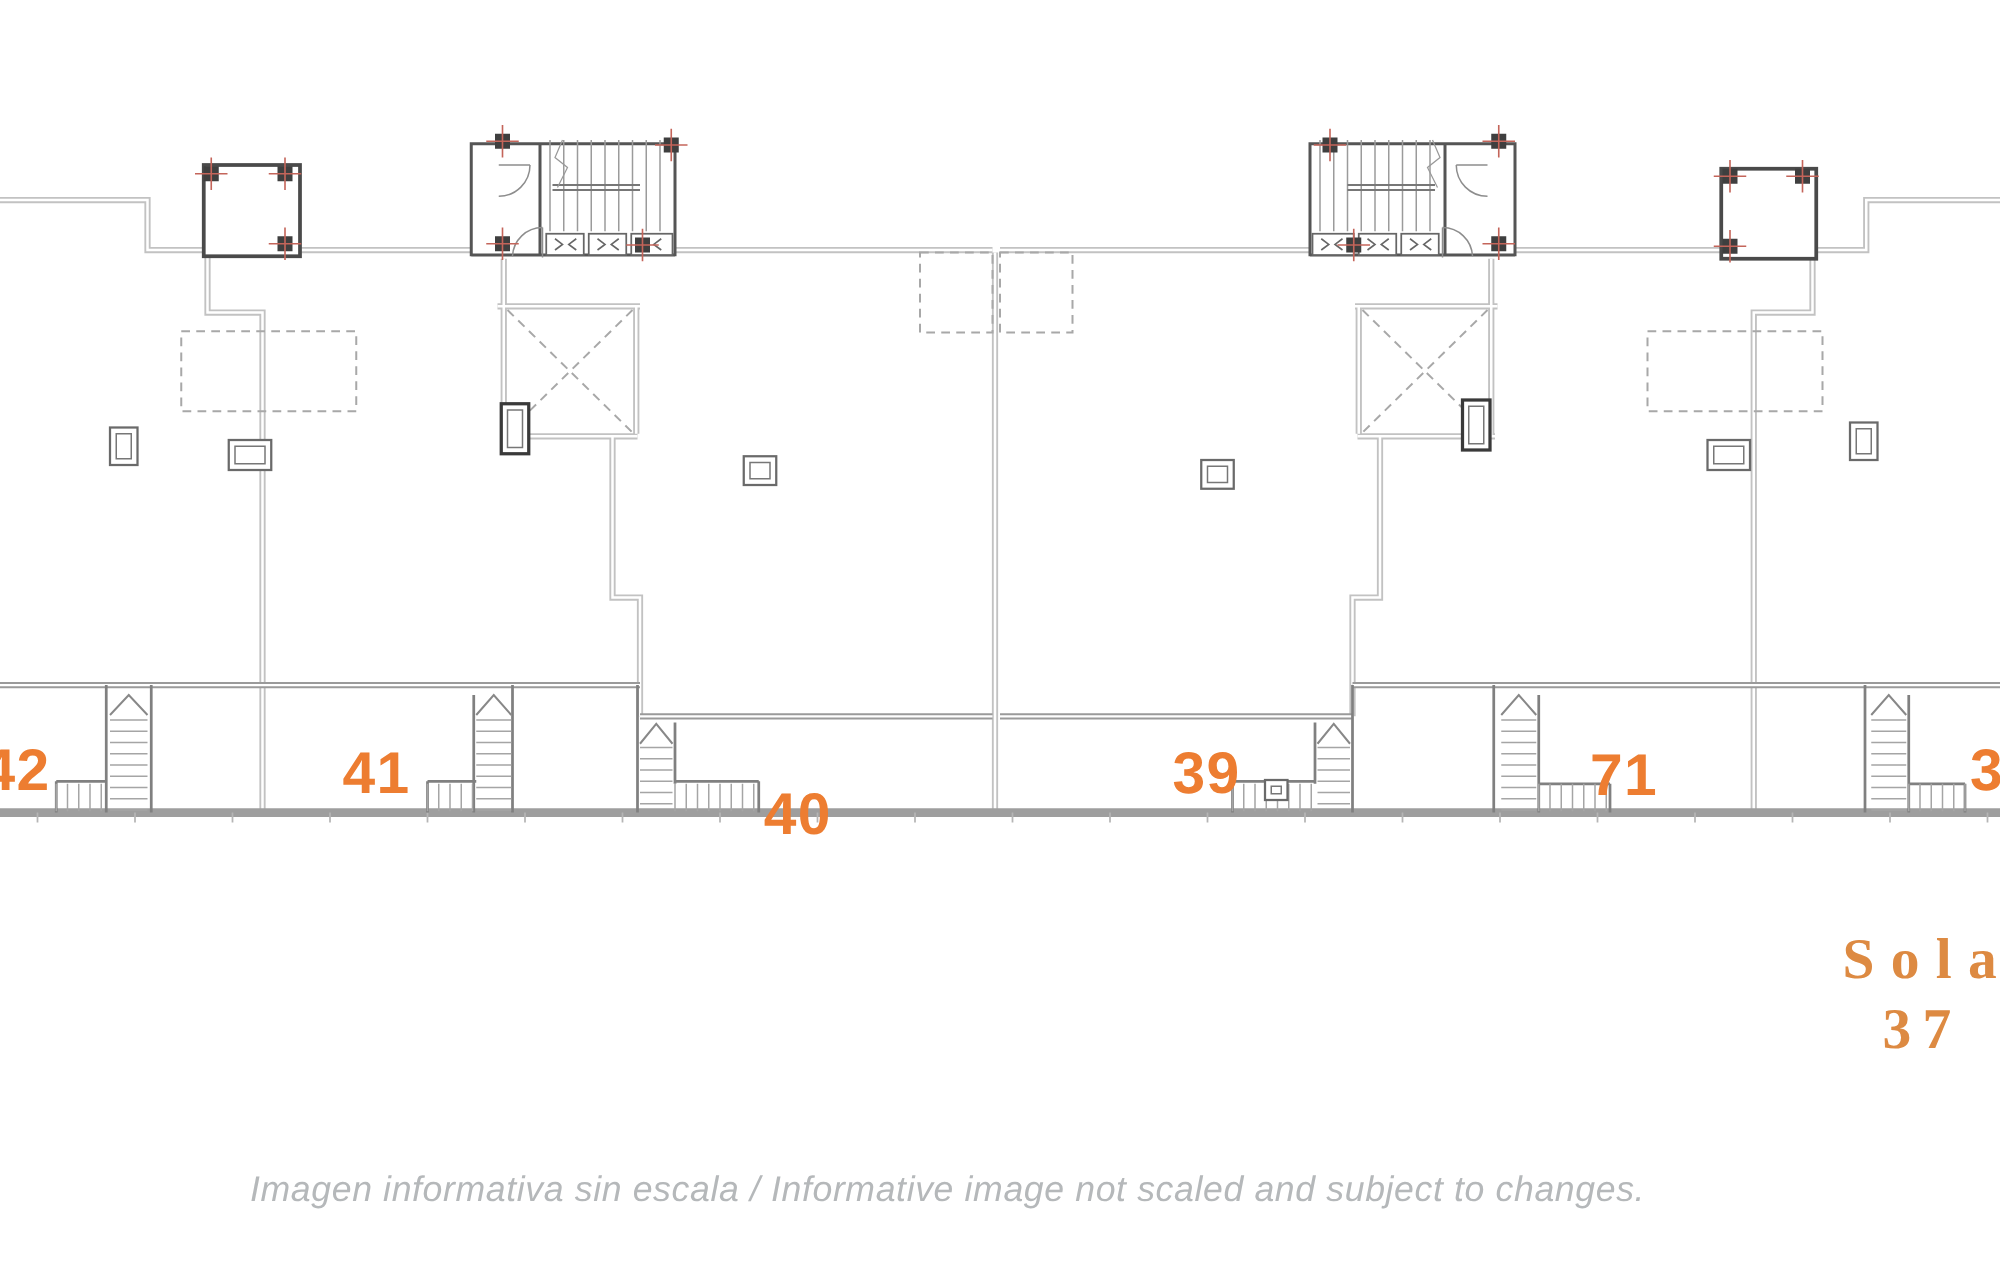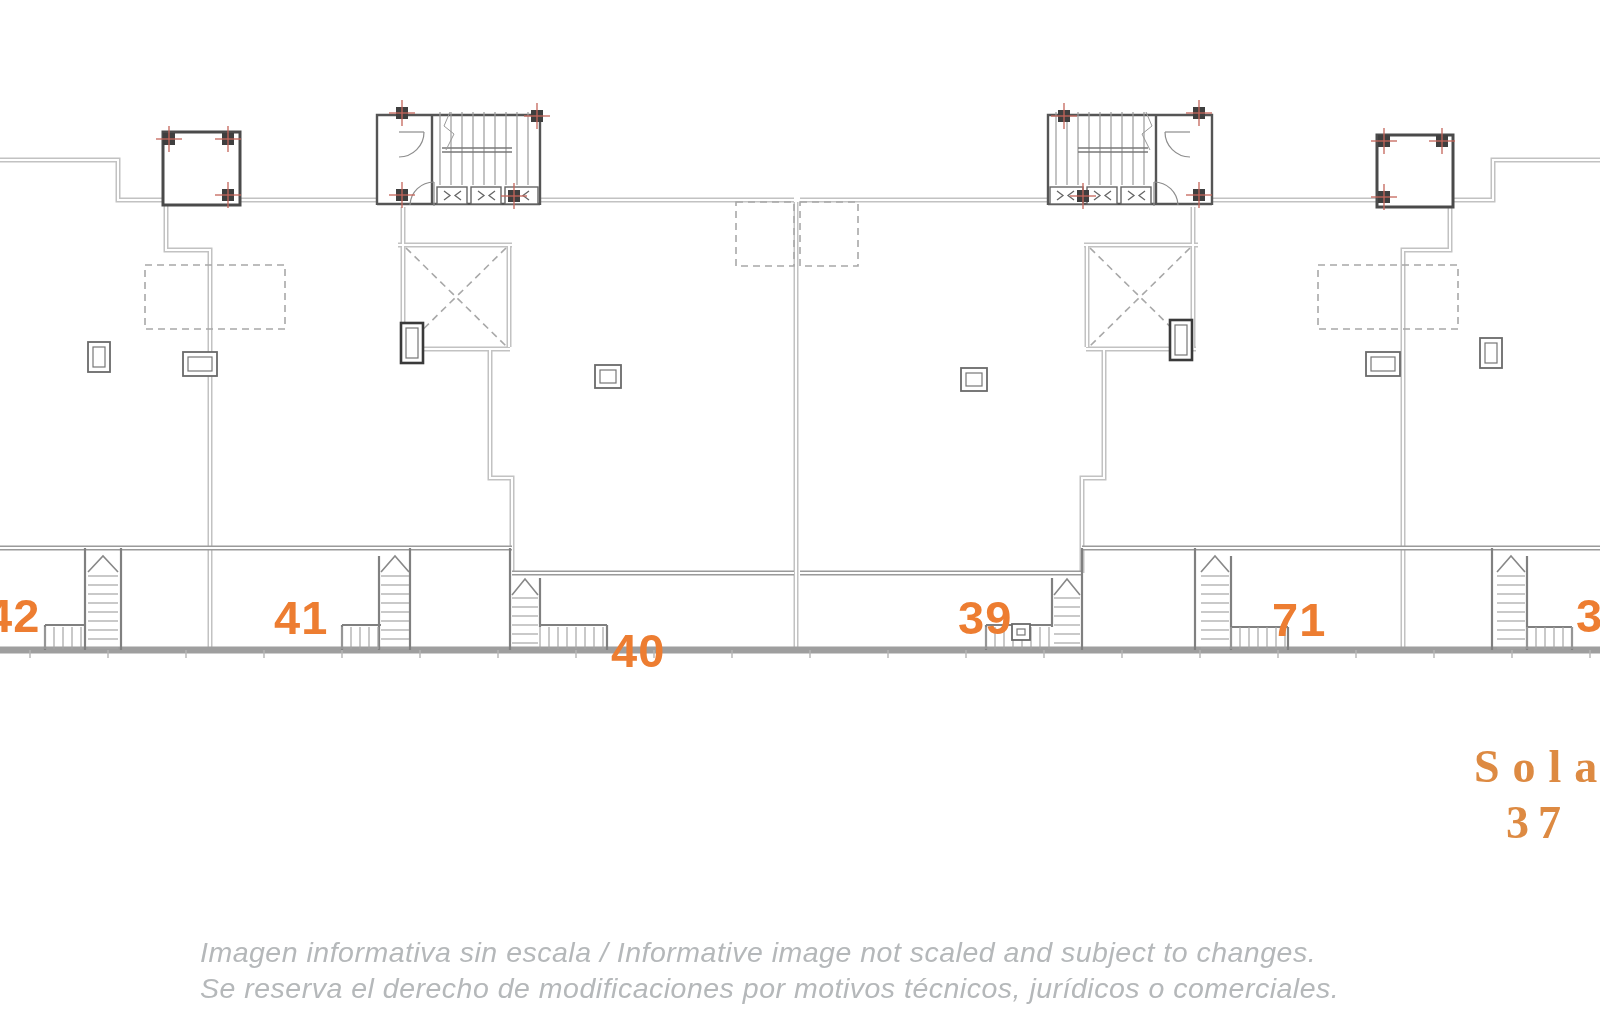--- a/index.html
+++ b/index.html
@@ -14,21 +14,21 @@
   #legend-line2{left:1506px;top:796px;font-size:46px;letter-spacing:9px;}
   .disclaimer{position:absolute;left:200px;color:var(--gray-text,#B5B8BA);font-style:italic;
               font-size:28.5px;letter-spacing:.5px;white-space:nowrap;
               font-family:"Liberation Sans",sans-serif;}
   #disc1{top:936px;}
   #disc2{top:972px;}
   
   #u42{left:-14px;top:588px;}
   #u41{left:274px;top:590px;text-align:center;}
   #u40{left:611px;top:592px;margin-top:31px;}
-  #u39{left:938px;top:590px;margin-left:20px;}
+  #u39{left:938px;top:590px;}
   #u38{left:1272px;top:592px;}
   #u37{left:1576px;top:588px;}
 </style>
 </head>
 <body>
 
 <div id="stage">
 
   <svg width="1600" height="1024" viewBox="0 0 1600 1024">
 
@@ -402,14 +402,13 @@
   <span class="unit-label" id="u41">41</span>
   <span class="unit-label" id="u40">40</span>
   <span class="unit-label" id="u39">39</span>
   <span class="unit-label" id="u38">71</span>
   <span class="unit-label" id="u37">37</span>
 
   <span class="legend" id="legend-line1">Solar</span>
   <span class="legend" id="legend-line2">37</span>
 
   <div class="disclaimer" id="disc1">Imagen informativa sin escala /  Informative image not scaled and subject to changes.</div>
-  <div class="disclaimer" id="disc2">Se reserva el derecho de modificaciones por motivos técnicos, jurídicos o comerciales.</div>
 </div>
 
 </body></html>

